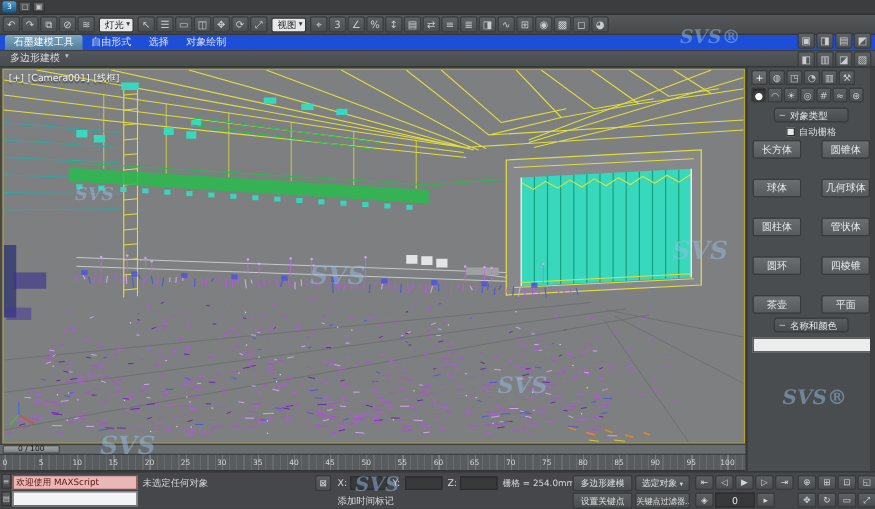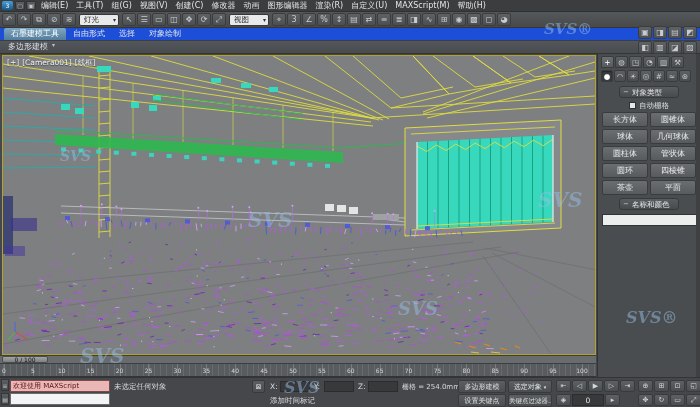--- a/index.html
+++ b/index.html
@@ -7,21 +7,21 @@
 #app{position:relative;width:700px;height:407px;background:#46484a;overflow:hidden;color:#dcdee0;}
 
 
 .menubar{position:absolute;left:0;top:0;right:0;height:12px;background:#3b3d3f;display:flex;align-items:center;padding-left:2px;border-bottom:1px solid #2e3032;z-index:5;}
 .app-logo{width:11px;height:9px;background:linear-gradient(#4aa0d8,#135a8a);border-radius:2px;margin-right:2px;font-size:6px;line-height:9px;text-align:center;color:#fff;}
 .q-icon{width:10px;height:9px;background:linear-gradient(#5c5f61,#484b4d);border:1px solid #333;border-radius:1px;font-size:6px;line-height:7px;text-align:center;color:#c5c8ca;margin-right:1px;}
 #menu-items{display:flex;}
 .menu-item{font-size:8px;color:#e3e5e6;padding:0 4px;line-height:11px;white-space:nowrap;}
 .toolbar{position:absolute;left:0;top:12px;right:0;height:16px;background:linear-gradient(#55585a,#47494b);display:flex;align-items:center;gap:1px;padding:0 2px;border-bottom:1px solid #333537;z-index:5;}
 .tb-icon{flex:0 0 auto;width:14px;height:13px;background:linear-gradient(#5f6264,#4c4f51);border:1px solid #3a3c3e;border-radius:2px;color:#c9cccf;font-size:8px;line-height:11px;text-align:center;overflow:hidden;}
-.tb-dd{flex:0 0 auto;height:12px;background:#e8e9ea;border:1px solid #35383a;border-radius:2px;color:#1c1c1c;font-size:7.5px;line-height:10px;padding:0 2px 0 4px;display:flex;align-items:center;gap:14px;margin:0 2px;white-space:nowrap;}
+.tb-dd{flex:0 0 auto;height:12px;background:#e8e9ea;border:1px solid #35383a;border-radius:2px;color:#1c1c1c;font-size:7.5px;line-height:10px;padding:0 2px 0 4px;display:flex;align-items:center;gap:2px;margin:0 2px;white-space:nowrap;}
 .tb-dd .arr{font-size:6px;color:#333;}
 .ribbon-tabs{position:absolute;left:0;top:28px;right:0;height:13px;background:#1d4ed8;display:flex;align-items:flex-end;padding-left:4px;border-bottom:1px solid #3a3f43;z-index:5;}
 .ribbon-tab{font-size:8px;color:#dfe3e6;padding:0 7px;line-height:12px;white-space:nowrap;}
 .ribbon-tab.active{background:linear-gradient(#7fa7c2,#527c9a);color:#fff;border-radius:2px 2px 0 0;}
 .ribbon-right{margin-left:auto;display:flex;gap:1px;padding:0 3px 1px 0;}
 .ribbon-group{position:absolute;left:0;top:41px;right:0;height:13px;background:linear-gradient(#53565a,#494c4f);display:flex;padding-left:8px;border-bottom:1px solid #323436;z-index:5;font-size:8px;}
 .rg-arrow{font-size:6px;margin-left:4px;color:#bcc0c3;}
 
 
 .viewport{position:absolute;left:2px;top:55px;width:594px;height:300px;background:#7d7f81;border:1px solid #b3a22e;z-index:1;}
@@ -41,21 +41,21 @@
 .ptab.active{background:linear-gradient(#6d7073,#565a5c);color:#fff;}
 #panel-subcats{display:flex;gap:1px;padding:1px 2px 2px 3px;}
 .pcat{width:12px;height:12px;background:linear-gradient(#5e6163,#4b4e50);border:1px solid #393b3d;border-radius:2px;font-size:7.5px;line-height:11px;text-align:center;color:#c9cccf;}
 .pcat.active{background:#3c3f41;box-shadow:inset 0 1px 2px rgba(0,0,0,.5);color:#fff;}
 .panel-dd{margin:2px 4px;height:13px;background:#e9eaeb;border:1px solid #333;border-radius:2px;color:#111;font-size:7.5px;line-height:12px;padding:0 3px;display:flex;align-items:center;}
 .panel-dd .arr{margin-left:auto;font-size:6px;color:#333;background:linear-gradient(#d8d9da,#b8b9ba);border-left:1px solid #999;padding:0 2px;height:11px;line-height:11px;}
 .rollout{margin:2px 21px;height:12px;background:linear-gradient(#5a5d60,#484b4e);border:1px solid #38393b;border-radius:3px;font-size:7.5px;line-height:11px;color:#e6e8e9;padding-left:12px;position:relative;}
 .rollout::before{content:"−";position:absolute;left:3px;top:0;font-size:7px;color:#cfd2d4;}
 .autogrid{display:flex;align-items:center;justify-content:center;gap:3px;height:11px;font-size:7.5px;color:#dadcde;}
 .checkbox{width:7px;height:7px;background:#e6e7e8;border:1px solid #2f3133;}
-#objtype-grid{display:grid;grid-template-columns:1fr 1fr;gap:2px;padding:1px 4px;}
+#objtype-grid{display:grid;grid-template-columns:1fr 1fr;gap:16px;padding:1px 4px;}
 .obj-btn{height:15px;background:linear-gradient(#6b6e71,#585b5e);border:1px solid #393b3d;border-radius:2px;font-size:8px;line-height:14px;text-align:center;color:#e8eaeb;white-space:nowrap;overflow:hidden;}
 .name-row{display:flex;gap:3px;padding:2px 4px;align-items:center;}
 .name-input{flex:1;height:12px;background:#eceded;border:1px solid #333;}
 
 
 .timeslider{position:absolute;left:0;top:355px;width:596px;height:9px;background:#696c6e;border-top:1px solid #3c3e40;border-bottom:1px solid #3c3e40;z-index:4;}
 .slider-handle{position:absolute;left:2px;top:0;width:46px;height:7px;background:linear-gradient(#a2a5a7,#7d8082);border:1px solid #4a4c4e;border-radius:2px;font-size:6px;line-height:6px;text-align:center;color:#111;}
 .trackbar{position:absolute;left:0;top:364px;width:596px;height:13px;z-index:4;border-bottom:1px solid #323436;
 background-color:#595c5e;
 background-image:repeating-linear-gradient(90deg,#7a7d7f 0 1px,transparent 1px 28.9px),repeating-linear-gradient(90deg,#686b6d 0 1px,transparent 1px 5.78px);
@@ -81,34 +81,20 @@
 </head>
 <body>
 
 <div id="app">
 
   <div class="menubar">
     <div class="app-logo">3</div>
     <div id="quick-icons" style="display:flex">
         <div class="q-icon">▢</div>
         <div class="q-icon">▣</div>
-      </div>
-    <div id="menu-items">
-        <div class="menu-item">编辑(E)</div>
-        <div class="menu-item">工具(T)</div>
-        <div class="menu-item">组(G)</div>
-        <div class="menu-item">视图(V)</div>
-        <div class="menu-item">创建(C)</div>
-        <div class="menu-item">修改器</div>
-        <div class="menu-item">动画</div>
-        <div class="menu-item">图形编辑器</div>
-        <div class="menu-item">渲染(R)</div>
-        <div class="menu-item">自定义(U)</div>
-        <div class="menu-item">MAXScript(M)</div>
-        <div class="menu-item">帮助(H)</div>
       </div>
   </div>
 
   <div class="toolbar">
     <div id="toolbar-items" style="display:flex;gap:1px;align-items:center">
         <div class="tb-icon">↶</div>
         <div class="tb-icon">↷</div>
         <div class="tb-icon">⧉</div>
         <div class="tb-icon">⊘</div>
         <div class="tb-icon">≋</div>

